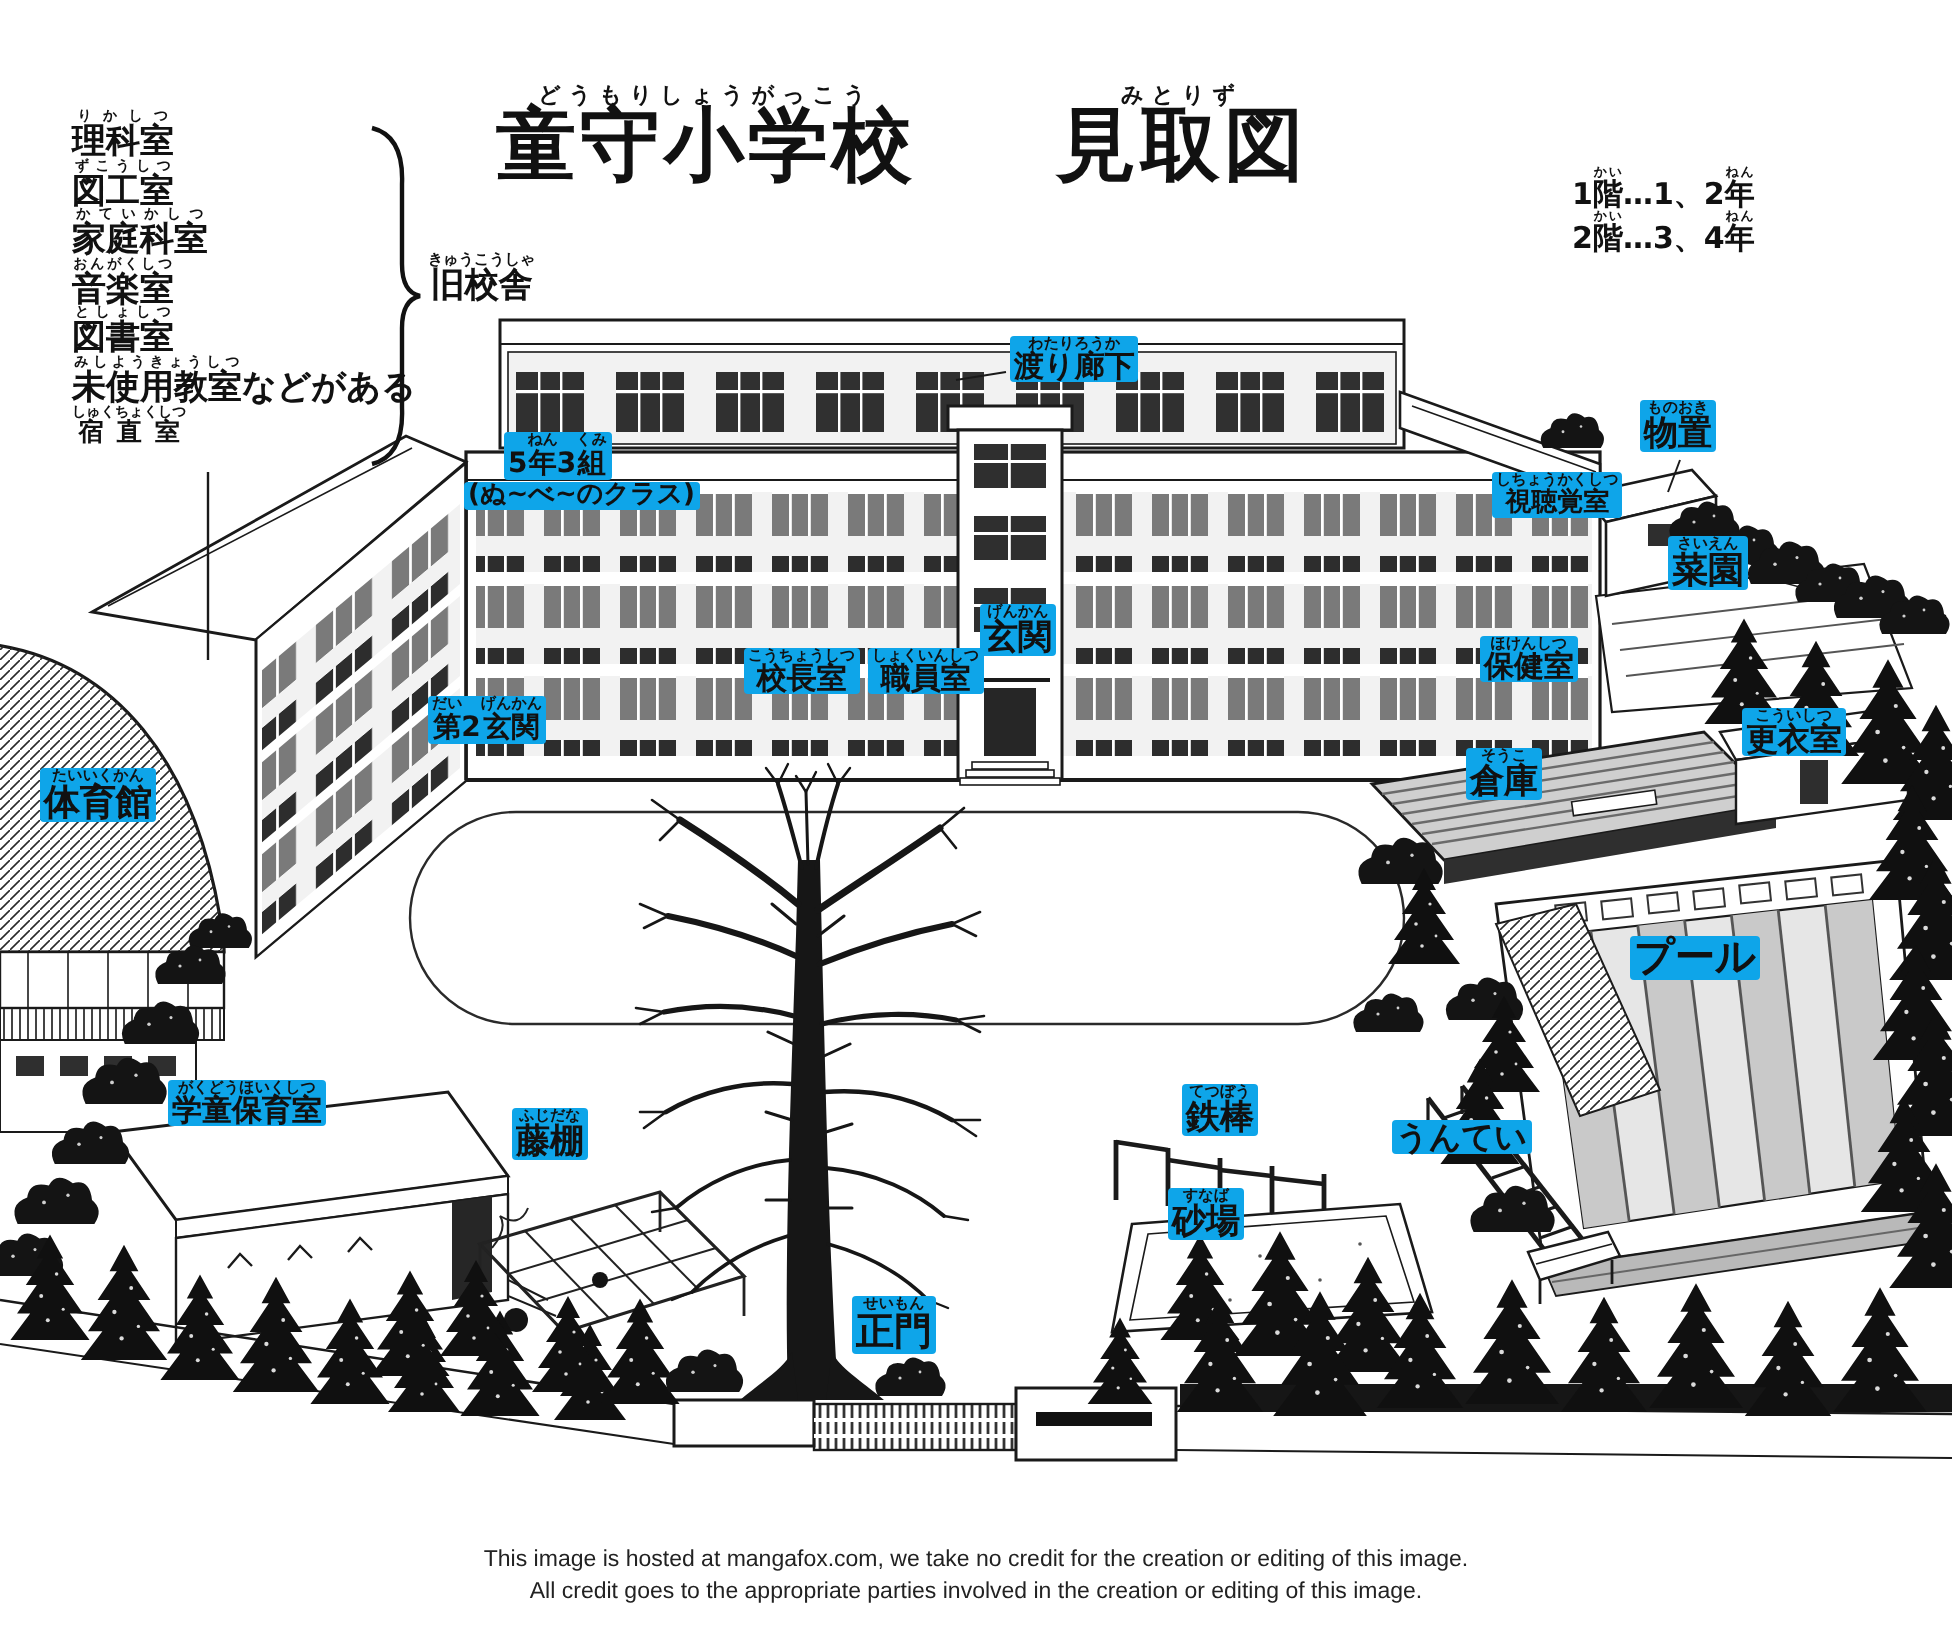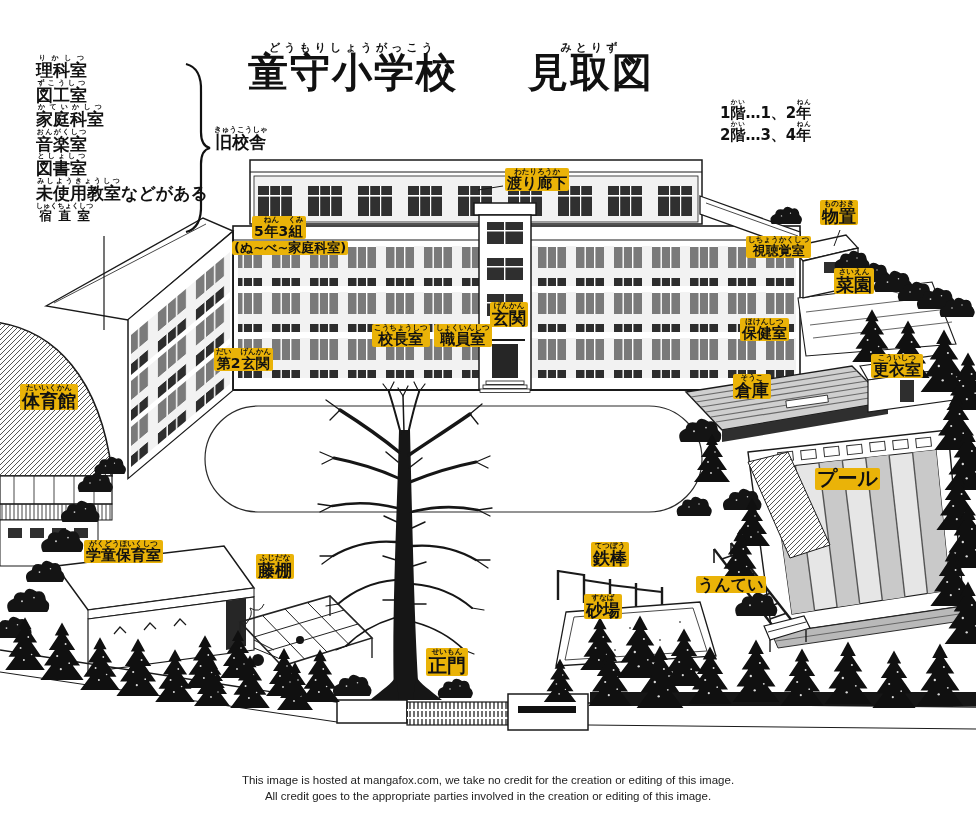--- a/index.html
+++ b/index.html
@@ -3,32 +3,32 @@
 <meta charset="utf-8">
 <style>
   html,body{margin:0;padding:0;background:#fff;}
   #stage{position:relative;width:976px;height:814px;background:#fff;overflow:hidden;
          font-family:"DejaVu Sans",sans-serif;color:#111;}
   #art{position:absolute;left:0;top:0;}
   .ttl{position:absolute;font-weight:bold;color:#111;white-space:nowrap;letter-spacing:2px;}
   .ttl ruby{ruby-align:center;margin-top:35px;}
   .ttl rt{font-size:11px;font-weight:600;letter-spacing:4px;}
   .ttl-main{font-size:40px;}
-  .lbl{position:absolute;background:#eab308;padding:0 2px;font-weight:bold;white-space:nowrap;
+  .lbl{position:absolute;background:#0ea5e9;padding:0 2px;font-weight:bold;white-space:nowrap;
        line-height:1.08;color:#111;border-radius:2px;}
   .lbl ruby{ruby-align:center;}
   .lbl rt{font-size:7.5px;font-weight:600;letter-spacing:0;}
   .s13{font-size:13px}.s14{font-size:14px}.s15{font-size:15px}.s16{font-size:16px}
   .s17{font-size:17px}.s18{font-size:18px}.s19{font-size:19px}.s20{font-size:20px}
   #room-list{position:absolute;left:36px;top:54px;margin:0;padding:0;list-style:none;
              font-size:17px;font-weight:bold;}
   #room-list li{height:24.6px;white-space:nowrap;font-family:Liberation Serif, serif;}
   #room-list rt{font-size:7px;font-weight:600;}
   #room-list li:last-child ruby:last-child{font-size:12.5px;}
-  #floor-legend{position:absolute;left:720px;top:82px;font-size:15px;font-weight:bold;margin-top:16px;}
+  #floor-legend{position:absolute;left:786px;top:82px;font-size:15px;font-weight:bold;}
   #floor-legend div{height:22px;white-space:nowrap;}
   #floor-legend rt{font-size:6.5px;font-weight:600;}
   #credit{position:absolute;left:0;top:772px;width:976px;text-align:center;
           font-family:"Liberation Sans",sans-serif;font-size:11.5px;color:#222;line-height:16px;}
 </style>
 </head>
 <body>
 
 <div id="stage">
 
@@ -403,30 +403,30 @@
 <div class="lbl s15" style="left:505px;top:168px"><ruby>渡り廊下<rt>わたりろうか</rt></ruby></div>
 <div class="lbl s17" style="left:820px;top:200px"><ruby>物置<rt>ものおき</rt></ruby></div>
 <div class="lbl s13" style="left:746px;top:236px"><ruby>視聴覚室<rt>しちょうかくしつ</rt></ruby></div>
 <div class="lbl s18" style="left:834px;top:268px"><ruby>菜園<rt>さいえん</rt></ruby></div>
 <div class="lbl s15" style="left:740px;top:318px"><ruby>保健室<rt>ほけんしつ</rt></ruby></div>
 <div class="lbl s17" style="left:490px;top:302px"><ruby>玄関<rt>げんかん</rt></ruby></div>
 <div class="lbl s15" style="left:372px;top:324px"><ruby>校長室<rt>こうちょうしつ</rt></ruby></div>
 <div class="lbl s15" style="left:434px;top:324px"><ruby>職員室<rt>しょくいんしつ</rt></ruby></div>
 <div class="lbl s14" style="left:214px;top:348px"><ruby>第<rt>だい</rt></ruby><ruby>2</ruby><ruby>玄関<rt>げんかん</rt></ruby></div>
 <div class="lbl s14" style="left:252px;top:216px"><ruby>5</ruby><ruby>年<rt>ねん</rt></ruby><ruby>3</ruby><ruby>組<rt>くみ</rt></ruby></div>
-<div class="lbl s13" style="left:232px;top:241px">(ぬ~べ~家庭科室)</div>
+<div class="lbl s13" style="left:232px;top:241px">(ぬ~べ~のクラス)</div>
 <div class="lbl s18" style="left:20px;top:384px"><ruby>体育館<rt>たいいくかん</rt></ruby></div>
 <div class="lbl s17" style="left:733px;top:374px"><ruby>倉庫<rt>そうこ</rt></ruby></div>
 <div class="lbl s16" style="left:871px;top:354px"><ruby>更衣室<rt>こういしつ</rt></ruby></div>
 <div class="lbl s20" style="left:815px;top:468px"><ruby>プール</ruby></div>
 <div class="lbl s15" style="left:84px;top:540px"><ruby>学童保育室<rt>がくどうほいくしつ</rt></ruby></div>
 <div class="lbl s17" style="left:256px;top:554px"><ruby>藤棚<rt>ふじだな</rt></ruby></div>
 <div class="lbl s17" style="left:591px;top:542px"><ruby>鉄棒<rt>てつぼう</rt></ruby></div>
 <div class="lbl s17" style="left:584px;top:594px"><ruby>砂場<rt>すなば</rt></ruby></div>
-<div class="lbl s16" style="left:696px;top:576px"><ruby>うんてい</ruby></div>
+<div class="lbl s16" style="left:696px;top:560px"><ruby>うんてい</ruby></div>
 <div class="lbl s19" style="left:426px;top:648px"><ruby>正門<rt>せいもん</rt></ruby></div>
 
 <div id="credit">
   <div>This image is hosted at mangafox.com, we take no credit for the creation or editing of this image.</div>
   <div>All credit goes to the appropriate parties involved in the creation or editing of this image.</div>
 </div>
 
 </div>
 
 </body></html>

